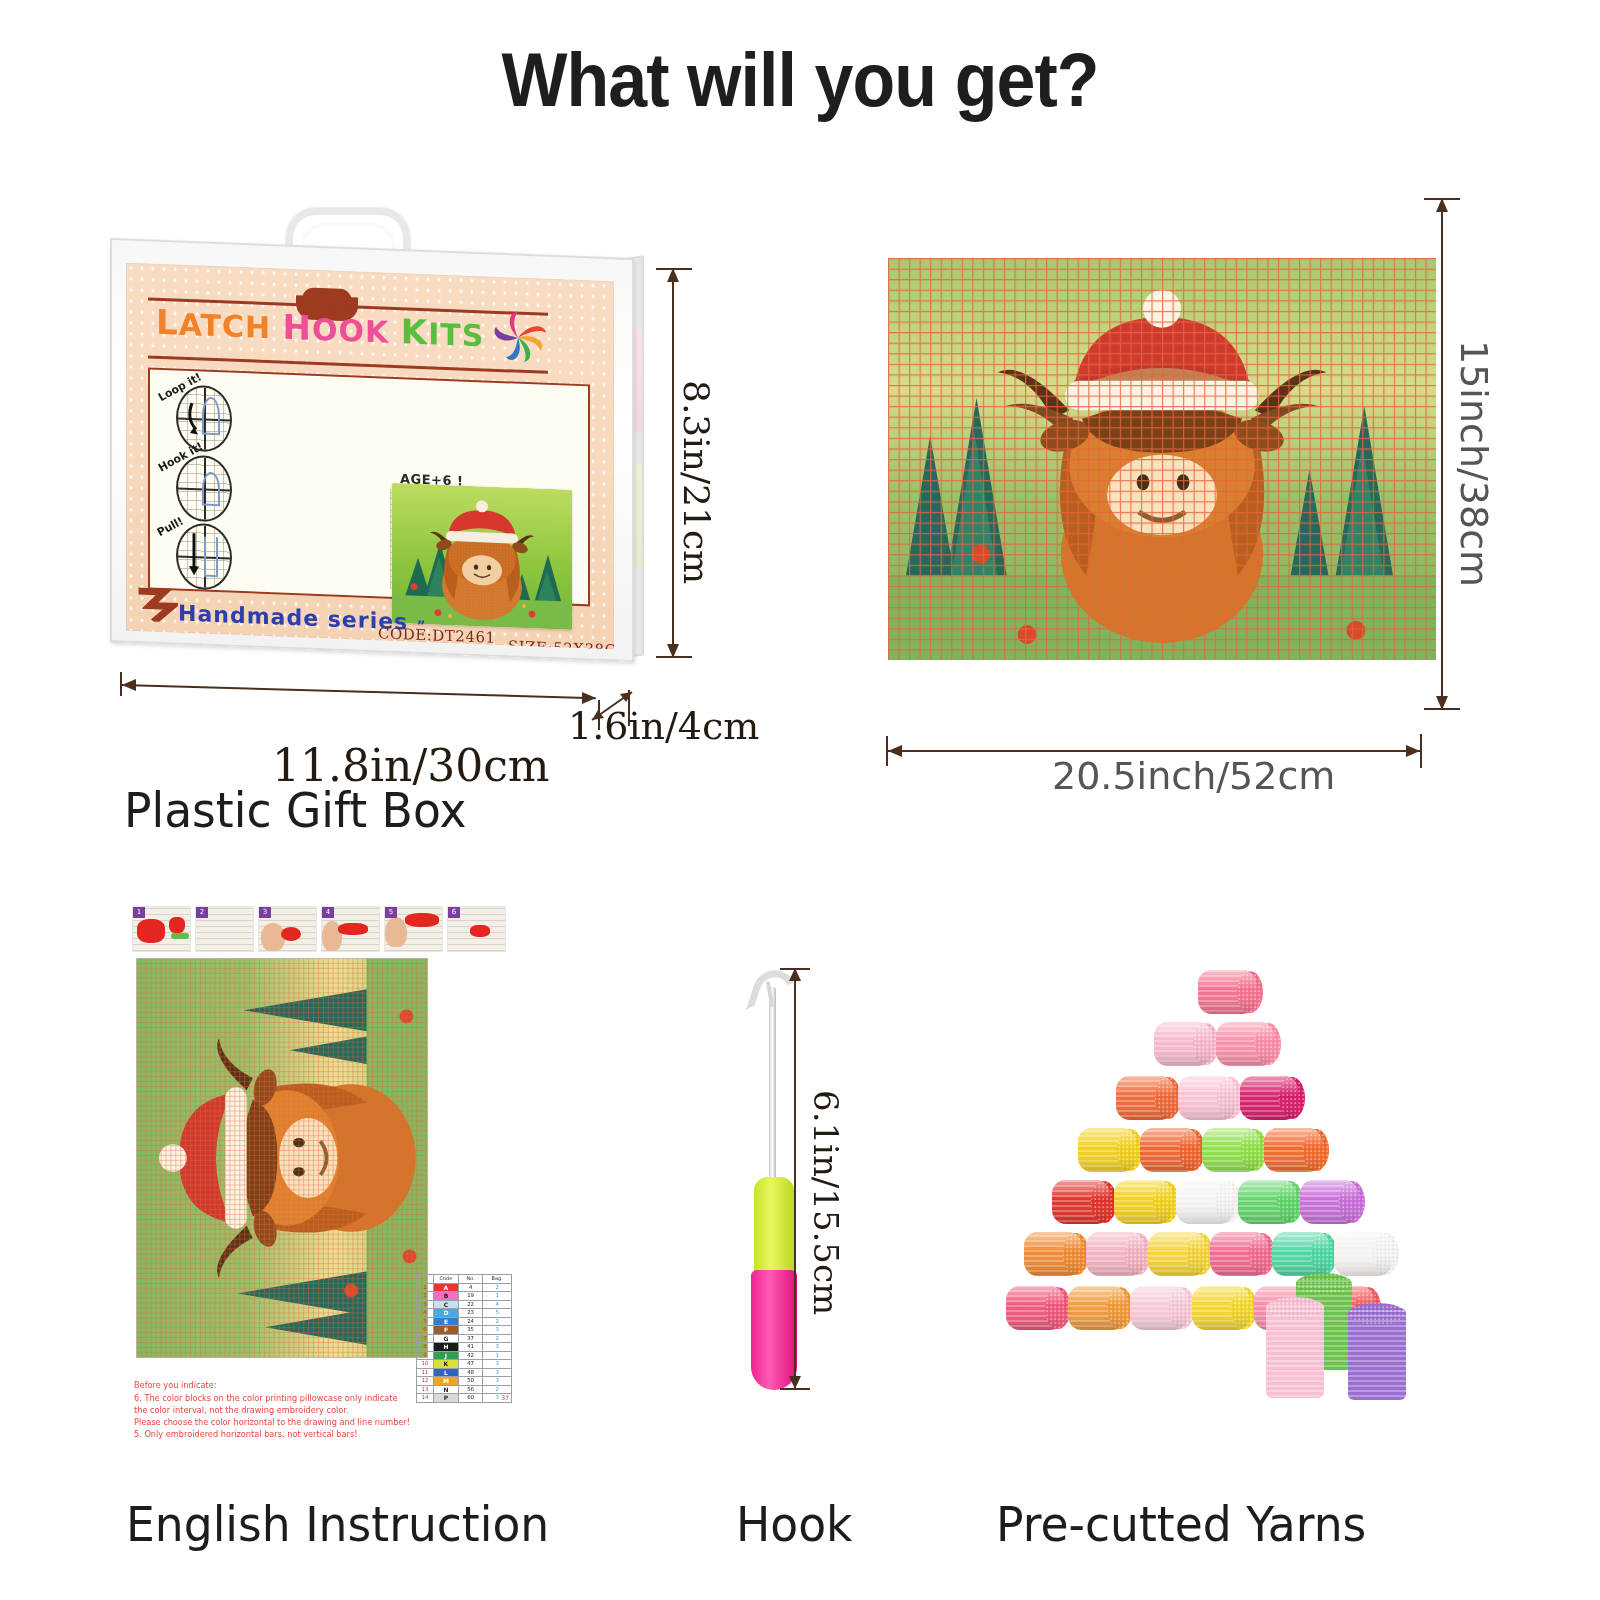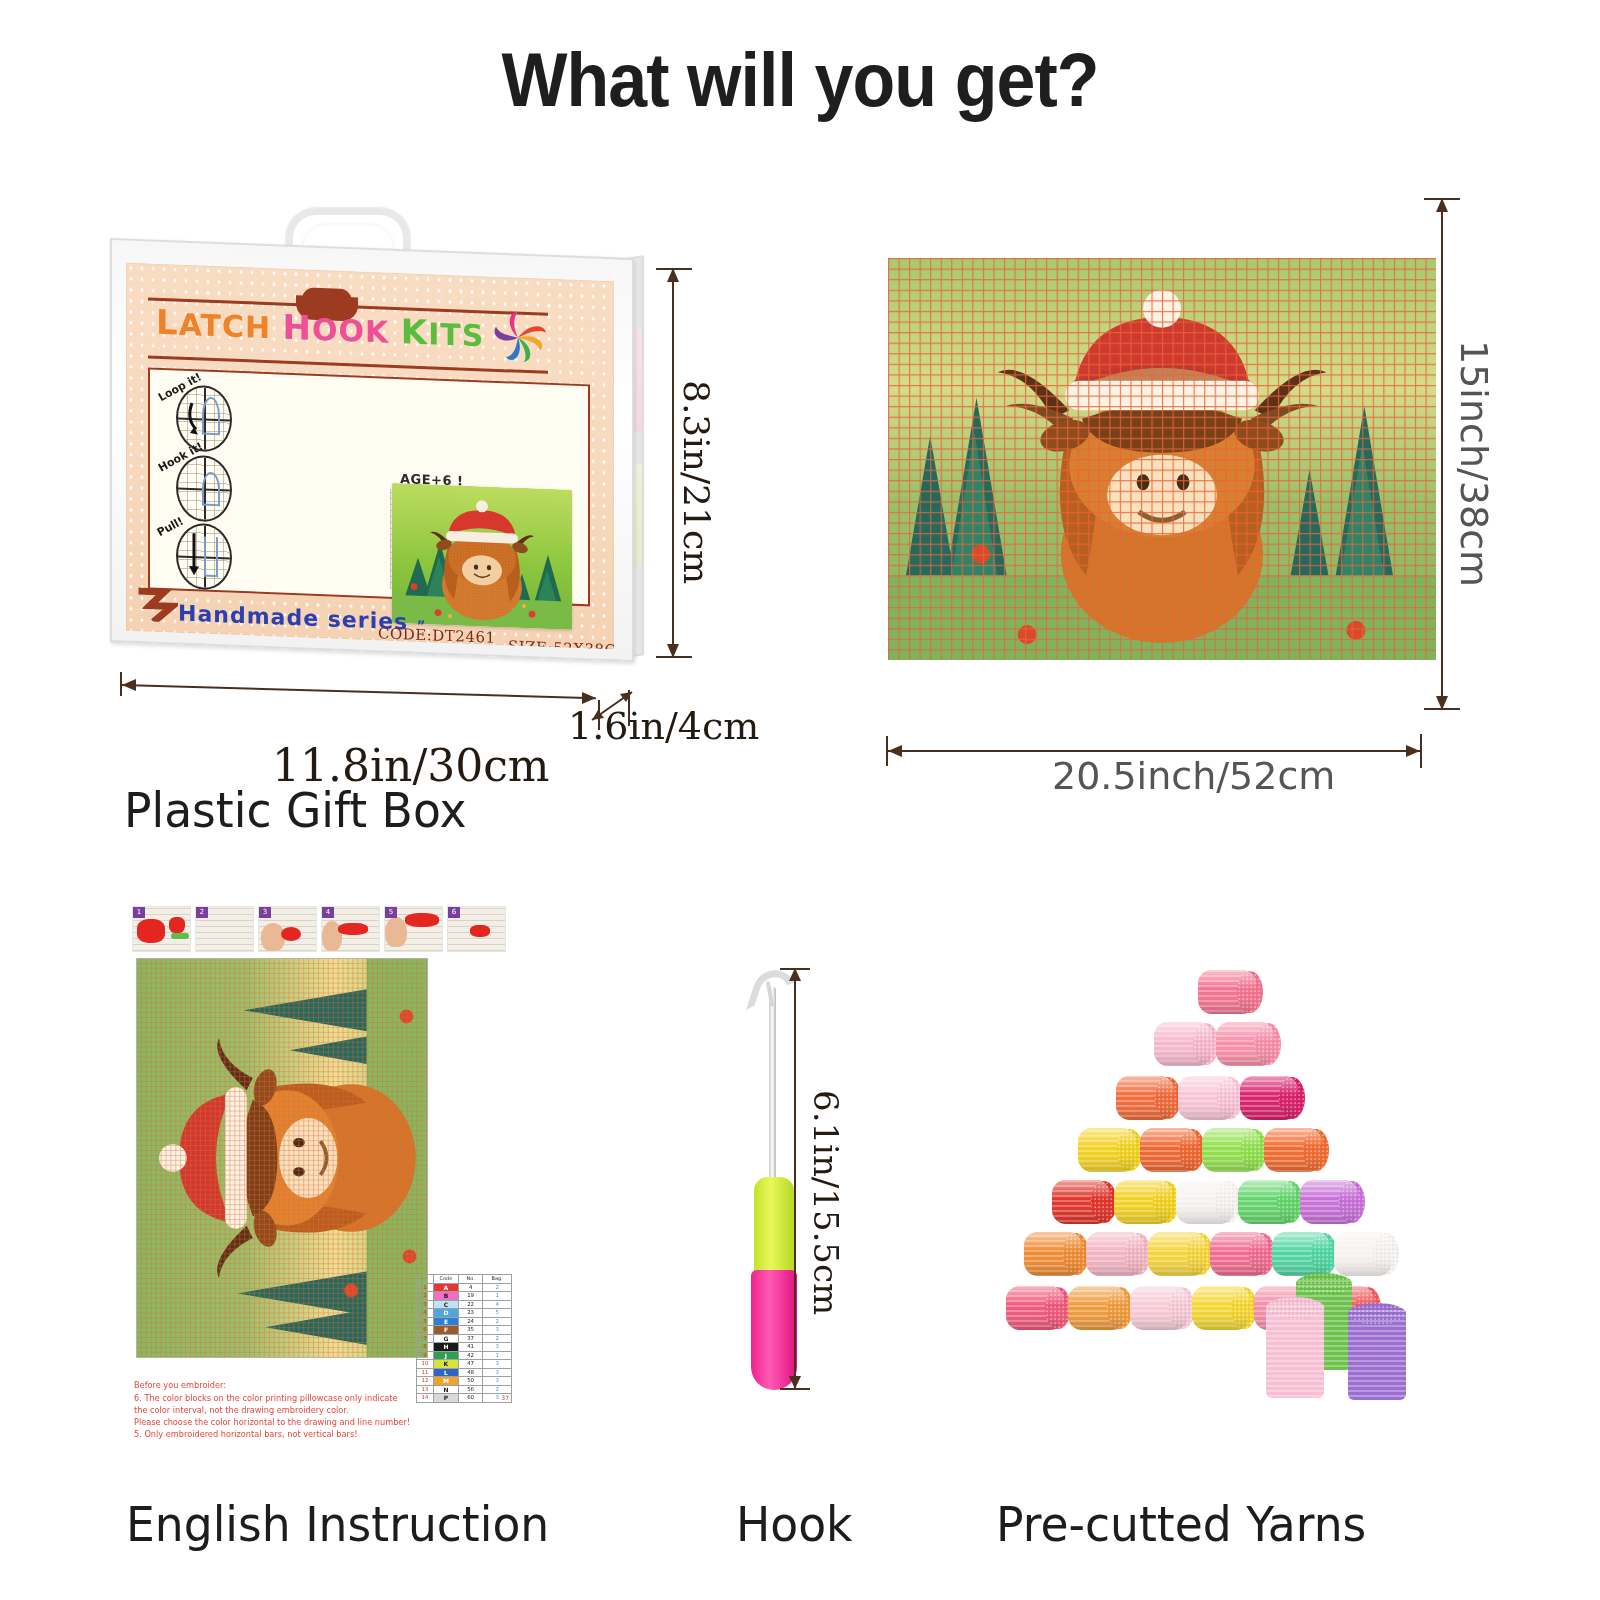--- a/index.html
+++ b/index.html
@@ -734,21 +734,21 @@
               <td class="code" style="background:#d9d9d9;color:#222222">P</td>
               <td class="no">60</td>
               <td class="bag">3</td>
             </tr>
           </tbody>
       </table>
       <div class="tot">37</div>
     </div>
 
     <div class="beforebox">
-      <div class="hd">Before you embroider:</div>
+      <div class="hd">Before you indicate:</div>
       <div>6. The color blocks on the color printing pillowcase only indicate</div>
       <div>the color interval,  not the drawing embroidery color.</div>
       <div> Please choose the color horizontal to the drawing and line number!</div>
       <div>5. Only embroidered horizontal bars, not vertical bars!</div>
     </div>
   </div>
 
   <div class="caption" style="left:126px;top:1496px;">English Instruction</div>
 
   <div class="hookwrap">

